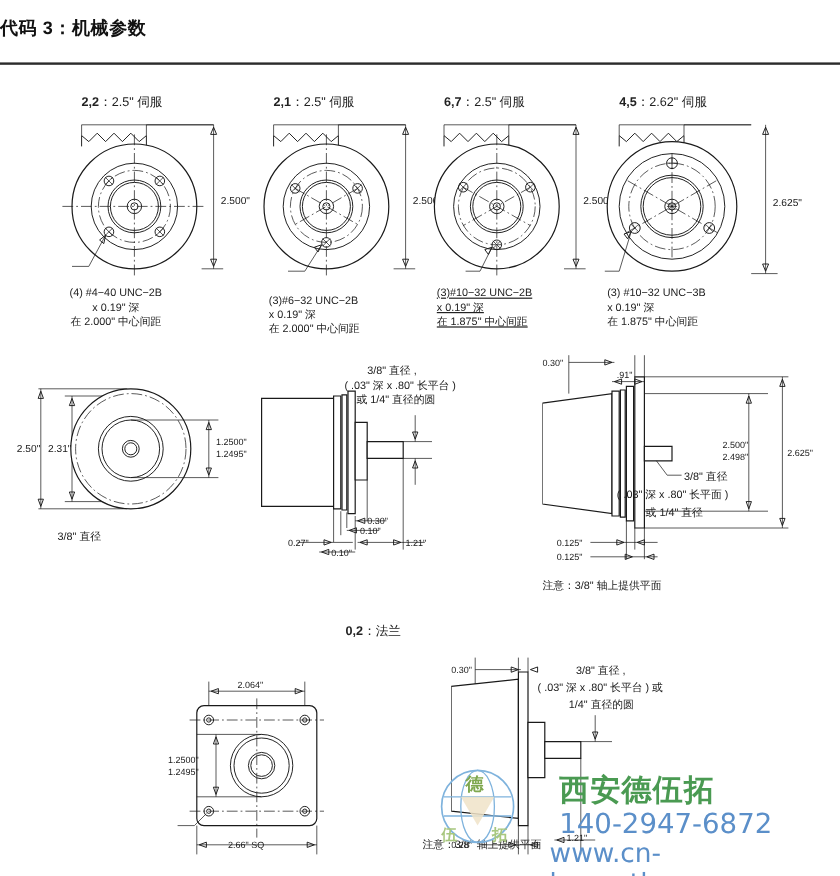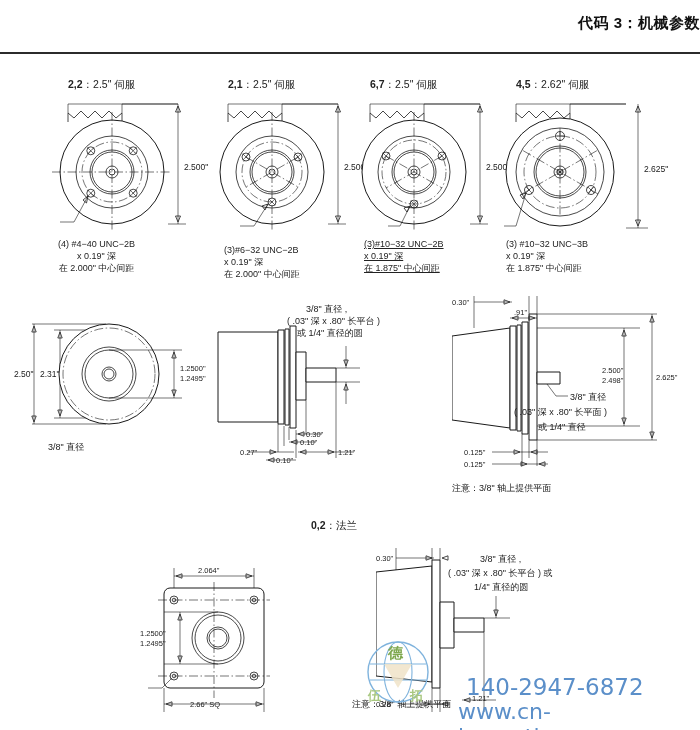--- a/index.html
+++ b/index.html
@@ -6,21 +6,21 @@
   body{
     width:700px;height:730px;position:relative;overflow:hidden;
     font-family:"Liberation Sans","DejaVu Sans",sans-serif;
     color:#111;
   }
   .page{position:relative;width:700px;height:730px;}
   .abs{position:absolute;}
   svg{display:block;}
   
   .title{
-    position:absolute;top:14px;left:0;width:700px;text-align:right;
+    position:absolute;top:14px;left:0;width:700px;text-align:left;
     font-size:15px;font-weight:bold;letter-spacing:.5px;color:#111;
   }
   .rule{position:absolute;left:0;top:52px;width:700px;height:2px;background:#2b2b2b;}
   
   .cap{position:absolute;font-size:10.5px;color:#222;white-space:nowrap;}
   .cap b{font-weight:bold;}
   .note{position:absolute;font-size:9px;color:#222;white-space:nowrap;line-height:12px;}
   .dim{font-size:8.5px;fill:#1a1a1a;font-family:"Liberation Sans","DejaVu Sans",sans-serif;}
   .dimsm{font-size:7.5px;fill:#1a1a1a;font-family:"Liberation Sans","DejaVu Sans",sans-serif;}
   .cn{font-size:9px;fill:#1a1a1a;font-family:"Liberation Sans","DejaVu Sans",sans-serif;}
@@ -310,21 +310,21 @@
     <path class="thin" d="M68,164 L62,161.8 L62,166.2 Z" fill="#1a1a1a"></path>
     <path class="thin" d="M79,164 L85,161.8 L85,166.2 Z" fill="#1a1a1a"></path>
     <text class="dimsm" x="12" y="167">0.125"</text>
     <path class="vthin" d="M40,176 L96,176"></path>
     <path class="thin" d="M75,176 L69,173.8 L69,178.2 Z" fill="#1a1a1a"></path>
     <path class="thin" d="M87,176 L93,173.8 L93,178.2 Z" fill="#1a1a1a"></path>
     <text class="dimsm" x="12" y="179">0.125"</text>
   </svg>
   <div class="note" style="left:452px;top:482px;font-size:9px;">注意：3/8" 轴上提供平面</div>
 
-  <div class="cap" style="left:288px;top:519px;margin-left:23px;">
+  <div class="cap" style="left:288px;top:519px;">
     <b>0,2</b><span>：</span><span>法兰</span>
   </div>
 
   <svg class="abs" style="left:140px;top:548px;" width="230" height="175">
 
     <path class="vthin" d="M34,20 L34,66 M114,20 L114,66"></path>
     <path class="vthin" d="M34,28 L114,28"></path>
     <path class="thin" d="M36,28 L42,25.8 L42,30.2 Z" fill="#1a1a1a"></path>
     <path class="thin" d="M112,28 L106,25.8 L106,30.2 Z" fill="#1a1a1a"></path>
     <text class="dimsm" x="58" y="25">2.064"</text>
@@ -404,16 +404,17 @@
     <svg width="72" height="72" viewBox="0 0 72 72">
       <circle cx="36" cy="36" r="30" fill="none" stroke="#7fb3dd" stroke-width="1.4"></circle>
       <ellipse cx="36" cy="36" rx="14" ry="30" fill="none" stroke="#7fb3dd" stroke-width="1.1"></ellipse>
       <path d="M8,28 L64,28 M8,44 L64,44" stroke="#7fb3dd" stroke-width="1.1" fill="none"></path>
       <path d="M22,28 L36,52 L50,28 Z" fill="#f0e3c8" opacity=".85"></path>
       <text x="26" y="22" font-size="15" fill="#7fa84f" font-family="DejaVu Sans, sans-serif" font-weight="bold">德</text>
       <text x="6" y="64" font-size="13" fill="#a8c77f" font-family="DejaVu Sans, sans-serif" font-weight="bold">伍</text>
       <text x="48" y="64" font-size="13" fill="#a8c77f" font-family="DejaVu Sans, sans-serif" font-weight="bold">拓</text>
     </svg>
   </div>
+  <div class="wm wm-green wm-txt" style="left:466px;top:642px;font-size:25px;letter-spacing:1px;">西安德伍拓</div>
   <div class="wm wm-blue wm-txt" style="left:466px;top:674px;font-size:23px;letter-spacing:0px;">140-2947-6872</div>
   <div class="wm wm-blue wm-txt" style="left:458px;top:699px;font-size:22px;letter-spacing:0px;">www.cn-hengstler.com</div>
 
 </div>
 
 </body></html>

